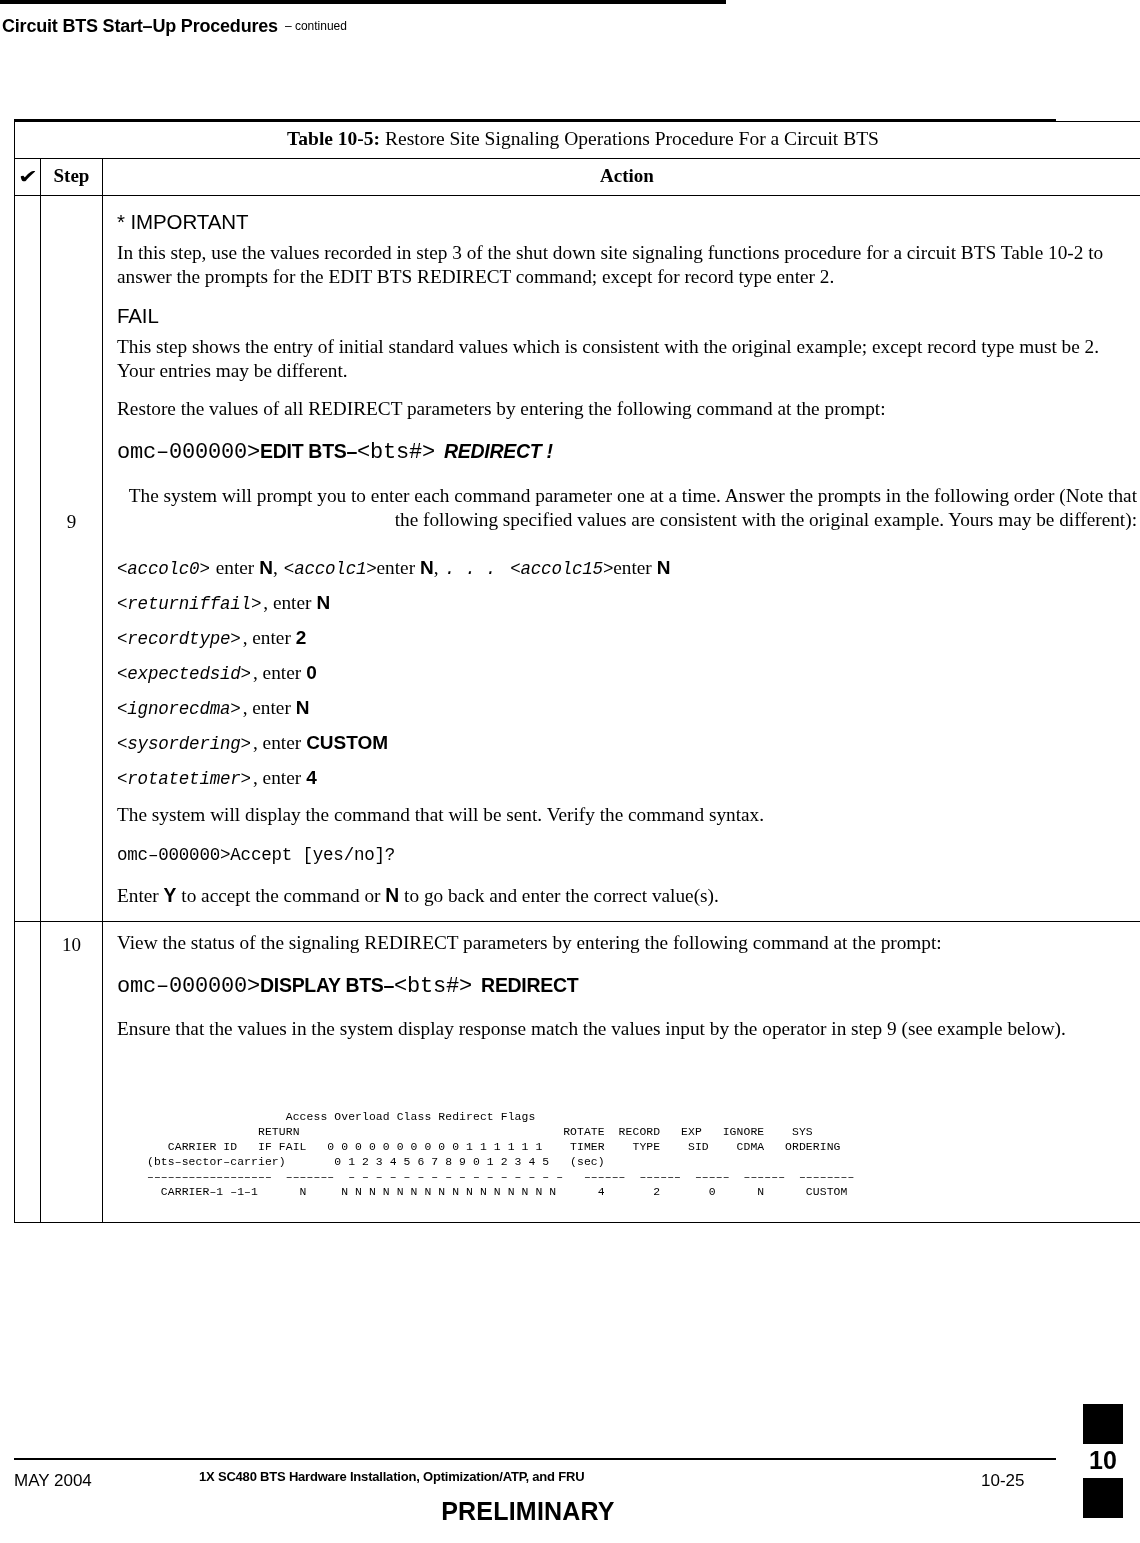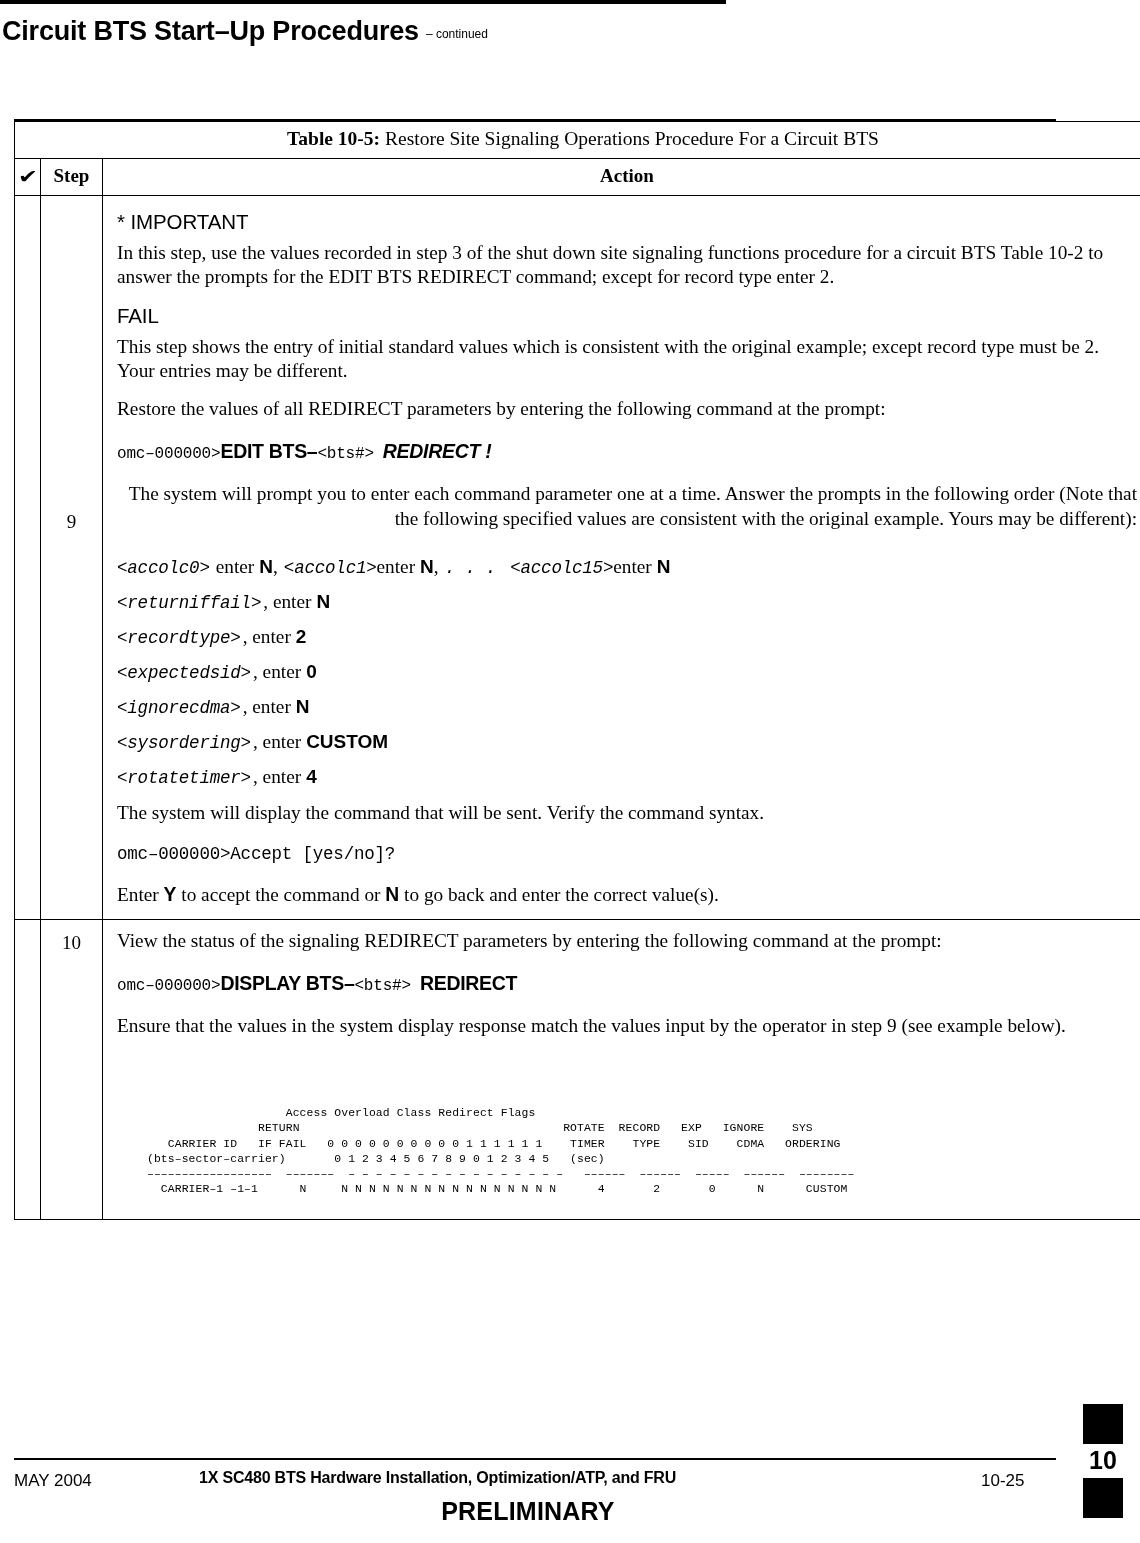--- a/index.html
+++ b/index.html
@@ -29,21 +29,21 @@
   
   .running-header {
     position: absolute;
     left: 2px;
     top: 16px;
     white-space: nowrap;
   }
   .running-header .rh-main {
     font-family: "Liberation Sans", sans-serif;
     font-weight: bold;
-    font-size: 27px;
+    font-size: 18px;
     letter-spacing: -0.2px;
   }
   .running-header .rh-cont {
     font-family: "Liberation Sans", sans-serif;
     font-weight: normal;
     font-size: 12px;
     padding-left: 7px;
     position: relative;
     top: -2px;
   }
@@ -138,21 +138,21 @@
     letter-spacing: -0.2px;
   }
   .cmd-bold {
     font-family: "Liberation Sans", sans-serif;
     font-weight: bold;
     font-size: 19.5px;
     letter-spacing: -0.3px;
   }
   .cmd-mono {
     font-family: "Liberation Mono", monospace;
-    font-size: 16px;
+    font-size: 22px;
     margin-top: 7px;
   }
 
   
   .param-row {
     margin: 0 0 10px 0;
     font-size: 19.3px;
     white-space: nowrap;
   }
   .param-name {
@@ -199,21 +199,21 @@
     top: 1471px;
     font-family: "Liberation Sans", sans-serif;
     font-size: 17px;
   }
   .footer-title {
     position: absolute;
     left: 199px;
     top: 1469px;
     font-family: "Liberation Sans", sans-serif;
     font-weight: bold;
-    font-size: 16px;
+    font-size: 13px;
     letter-spacing: -0.2px;
   }
   .footer-page {
     position: absolute;
     left: 981px;
     top: 1471px;
     font-family: "Liberation Sans", sans-serif;
     font-size: 17px;
   }
   .footer-prelim {

